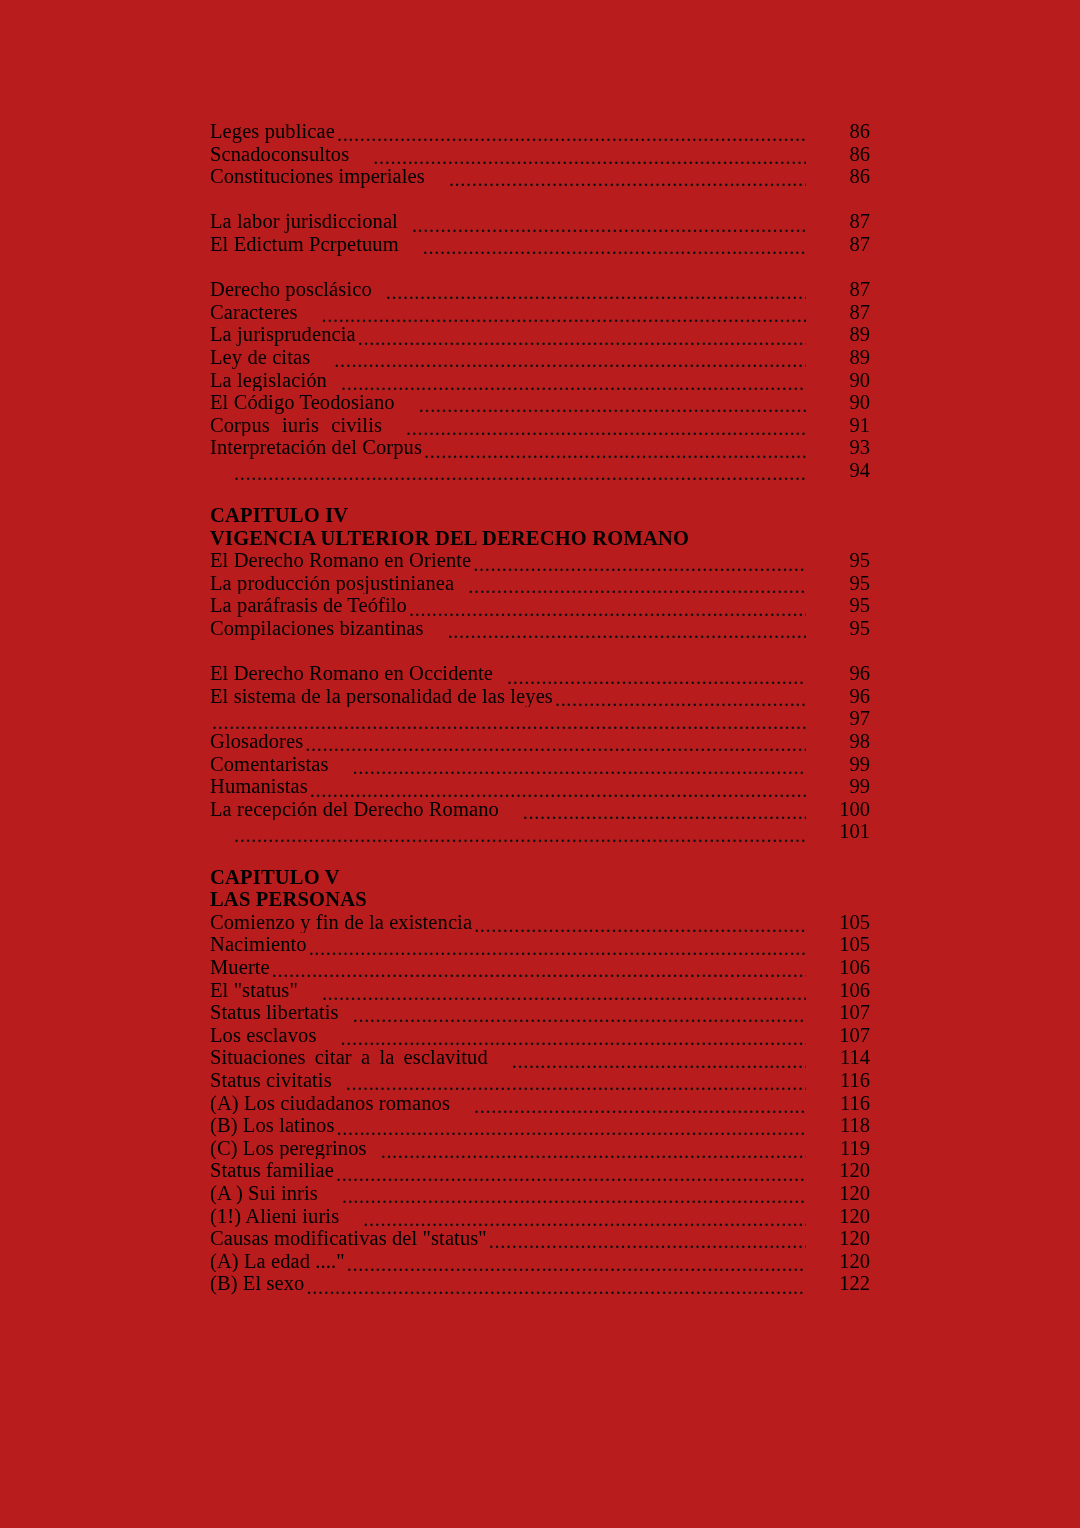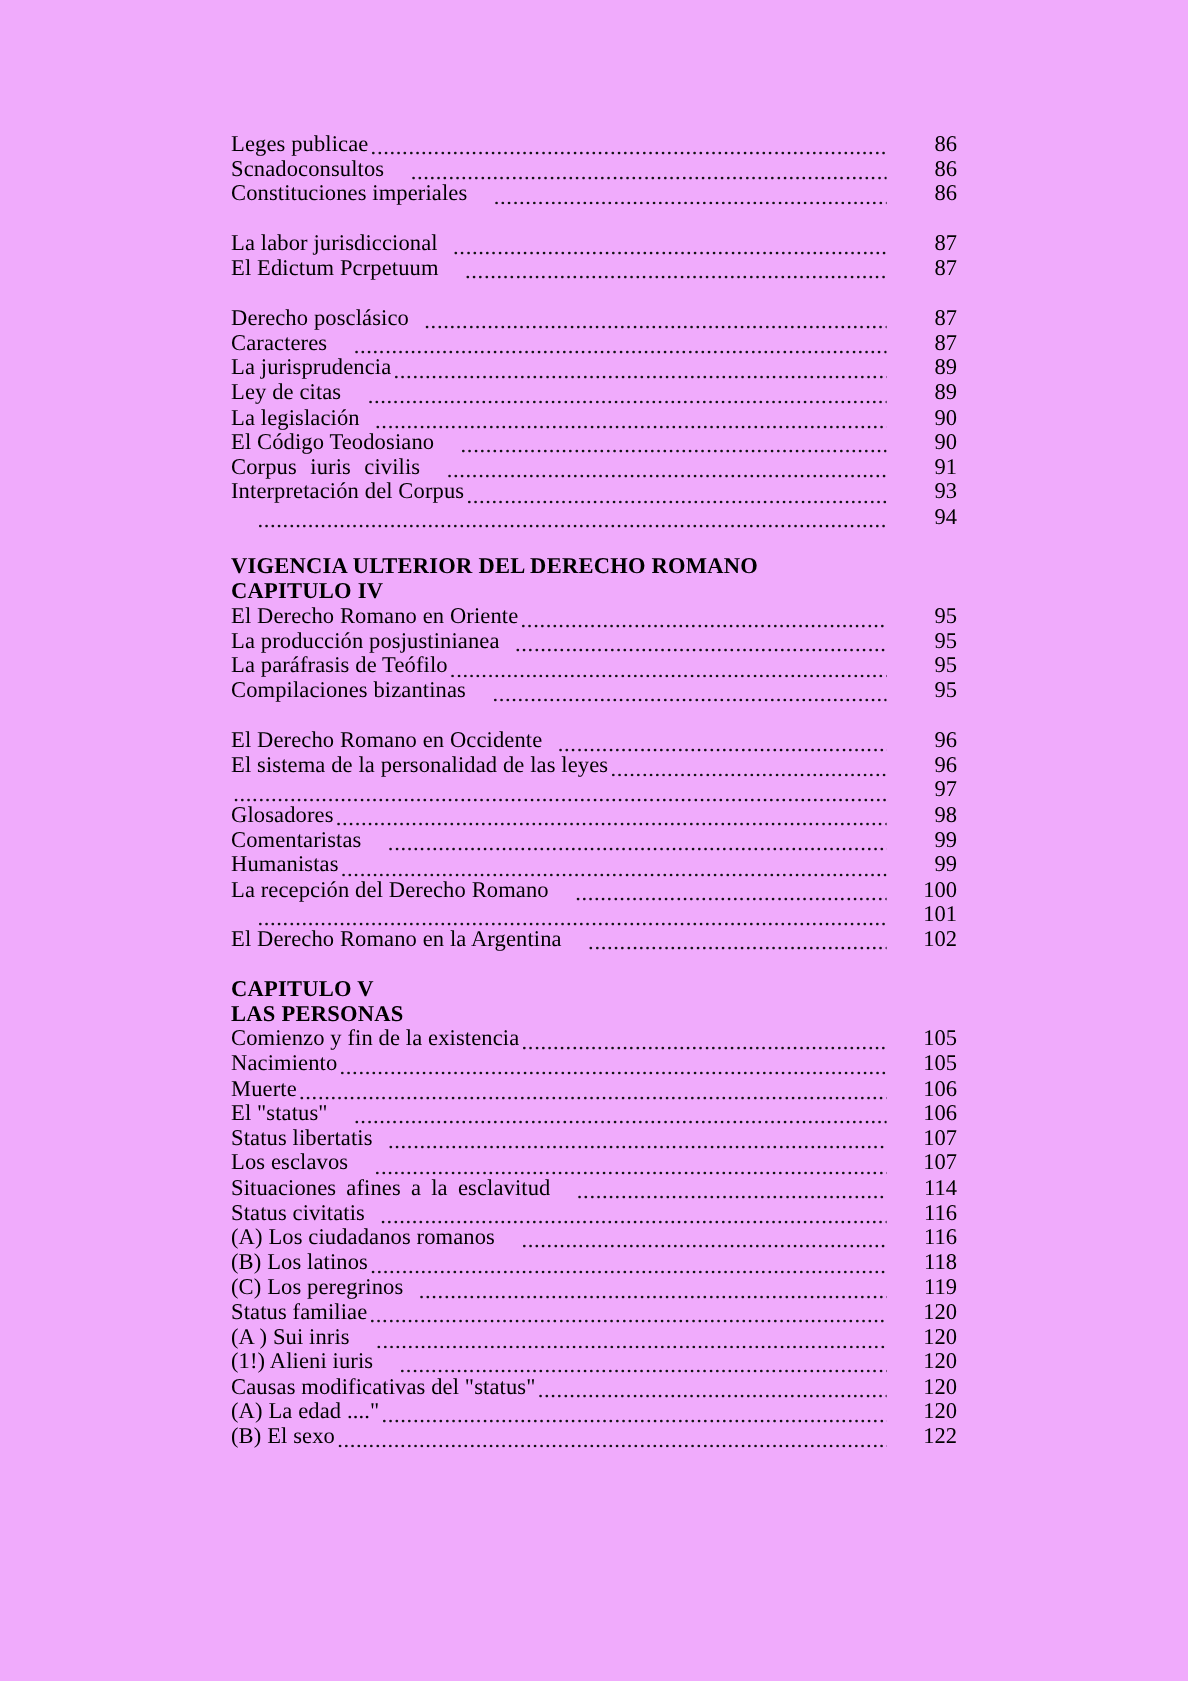--- a/index.html
+++ b/index.html
@@ -12,21 +12,21 @@
     width: 1080px;
     height: 1528px;
     font-family: "Liberation Serif", "DejaVu Serif", serif;
     color: #000000;
     -webkit-font-smoothing: antialiased;
   }
   .page {
     position: relative;
     width: 1080px;
     height: 1528px;
-    background: #f0abfc;
+    background: #b91c1c;
     box-sizing: border-box;
     padding: 120px 0 0 0;
   }
   .toc {
     position: relative;
     margin: 0 auto;
     width: 660px;       
     padding: 0;
   }
 
@@ -179,22 +179,22 @@
       <span class="leader"></span>
       <span class="page-num ind2">93</span>
     </div>
     <div class="row gap2">
       <span class="leader"></span>
       <span class="page-num ind1">94</span>
     </div>
 
     <div class="spacer"></div>
 
+    <div class="head">CAPITULO IV</div>
     <div class="head">VIGENCIA ULTERIOR DEL DERECHO ROMANO</div>
-    <div class="head">CAPITULO IV</div>
 
     <div class="row bold">
       <span class="label">El Derecho Romano en Oriente</span>
       <span class="leader"></span>
       <span class="page-num ind2">95</span>
     </div>
     <div class="row gap">
       <span class="label">La producción posjustinianea</span>
       <span class="leader"></span>
       <span class="page-num ind1">95</span>
@@ -243,25 +243,20 @@
     </div>
     <div class="row gap2">
       <span class="label">La recepción del Derecho Romano</span>
       <span class="leader"></span>
       <span class="page-num ind3">100</span>
     </div>
     <div class="row gap2">
       <span class="leader"></span>
       <span class="page-num">101</span>
     </div>
-    <div class="row gap2">
-      <span class="label">El Derecho Romano en la Argentina</span>
-      <span class="leader"></span>
-      <span class="page-num ind3">102</span>
-    </div>
 
     <div class="spacer"></div>
 
     <div class="head">CAPITULO V</div>
     <div class="head">LAS PERSONAS</div>
 
     <div class="row bold">
       <span class="label">Comienzo y fin de la existencia</span>
       <span class="leader"></span>
       <span class="page-num ind3">105</span>
@@ -285,21 +280,21 @@
       <span class="label">Status libertatis</span>
       <span class="leader"></span>
       <span class="page-num ind3">107</span>
     </div>
     <div class="row gap2">
       <span class="label">Los esclavos</span>
       <span class="leader"></span>
       <span class="page-num ind3">107</span>
     </div>
     <div class="row gap2 wide2">
-      <span class="label">Situaciones afines a la esclavitud</span>
+      <span class="label">Situaciones citar a la esclavitud</span>
       <span class="leader"></span>
       <span class="page-num ind3">114</span>
     </div>
     <div class="row gap">
       <span class="label">Status civitatis</span>
       <span class="leader"></span>
       <span class="page-num ind3">116</span>
     </div>
     <div class="row gap2">
       <span class="label">(A)   Los ciudadanos romanos</span>

